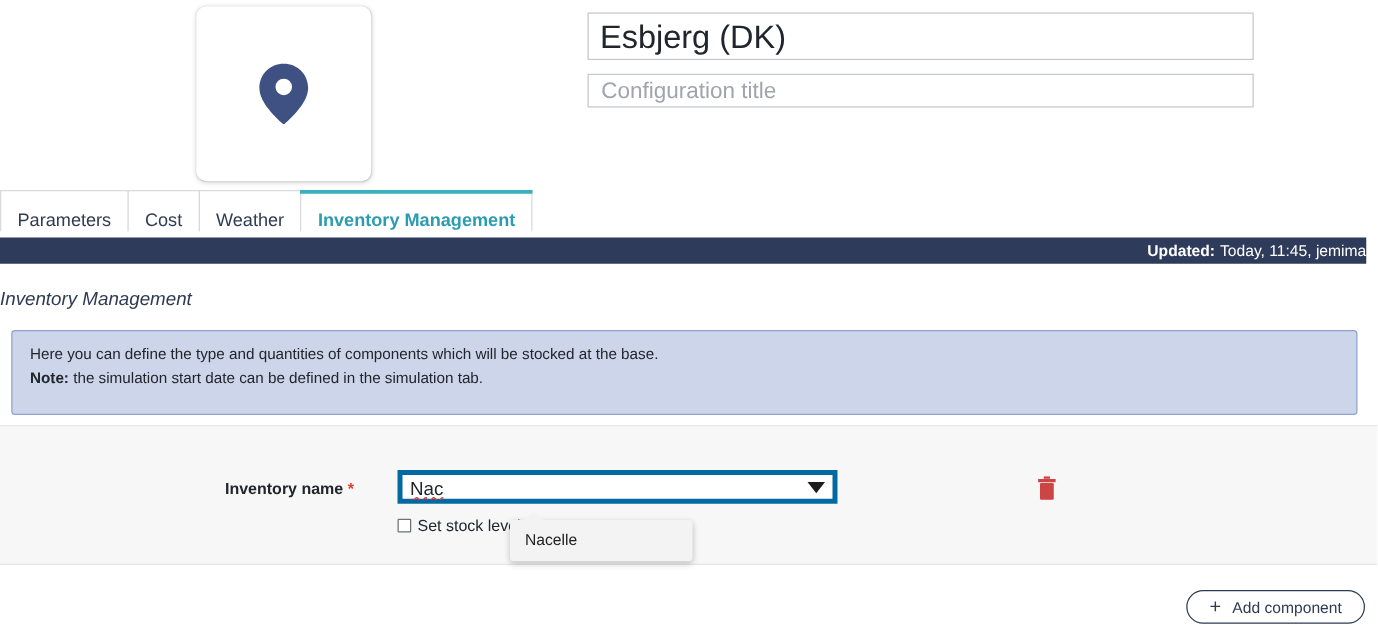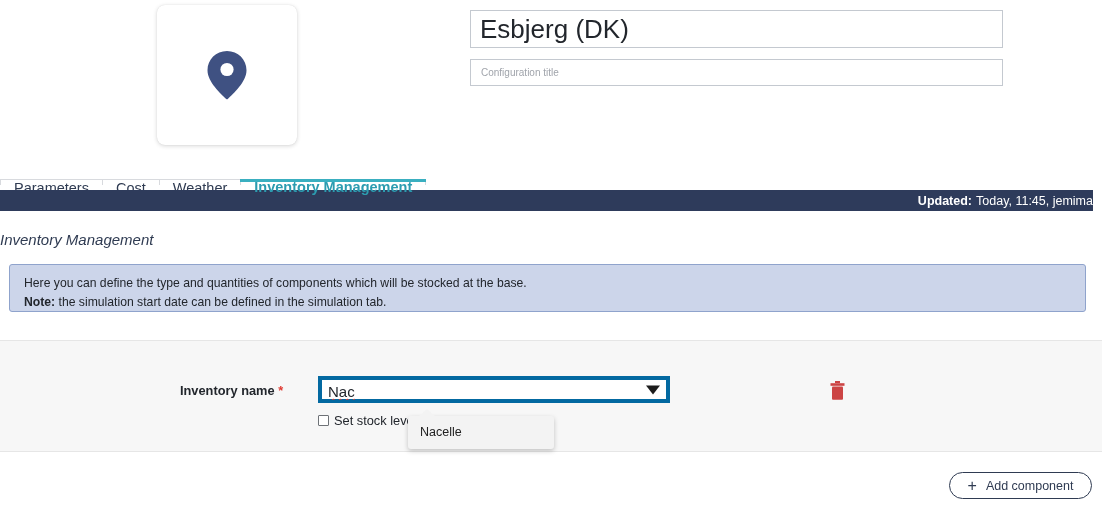--- a/index.html
+++ b/index.html
@@ -47,50 +47,49 @@
     padding: 0 9px;
     outline: none;
   }
   .subtitle-field {
     position: absolute;
     left: 470px; top: 59px;
     width: 533px; height: 27px;
     border: 1px solid #c4c9d0;
     background: #ffffff;
     font-family: "Liberation Sans", sans-serif;
-    font-size: 10px;
+    font-size: 18px;
     color: #22262c;
     padding: 0 10px;
     outline: none;
   }
   .subtitle-field::placeholder { color: #a0a4ab; }
 
   
   .tabs {
     position: absolute;
     left: 0; top: 152px;
     height: 33px;
     display: flex;
     align-items: stretch;
   }
   .tab {
     position: relative;
     display: flex;
-    align-items: flex-start;
+    align-items: flex-end;
     padding: 0 13px;
     background: #ffffff;
     border: 1px solid #d8dade;
     border-bottom: none;
     margin-right: -1px;
     font-size: 14.5px;
     color: #2f3b52;
     font-weight: 400;
     white-space: nowrap;
     cursor: pointer;
-    margin-top: 27px;
   }
   .tab.active {
     color: #2c9cb0;
     font-weight: 700;
     border-top: none;
     z-index: 2;
   }
   .tab.active::before {
     content: "";
     position: absolute;
@@ -118,21 +117,21 @@
     position: absolute;
     left: 0; top: 231px;
     font-size: 15px;
     font-style: italic;
     color: #2f3b52;
   }
 
   .info-panel {
     position: absolute;
     left: 9px; top: 264px;
-    width: 1077px; height: 48px;
+    width: 1077px; height: 68px;
     background: #ccd5ea;
     border: 1px solid #8fa3cc;
     border-radius: 3px;
     padding: 9px 14px;
   }
   .info-line {
     font-size: 12.2px;
     color: #22262c;
     line-height: 19px;
   }

